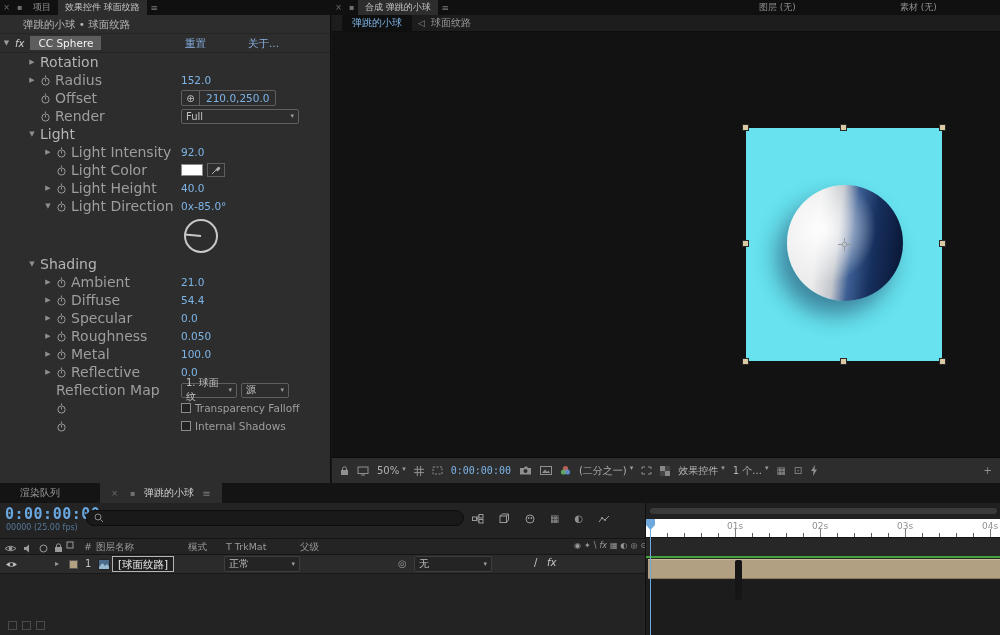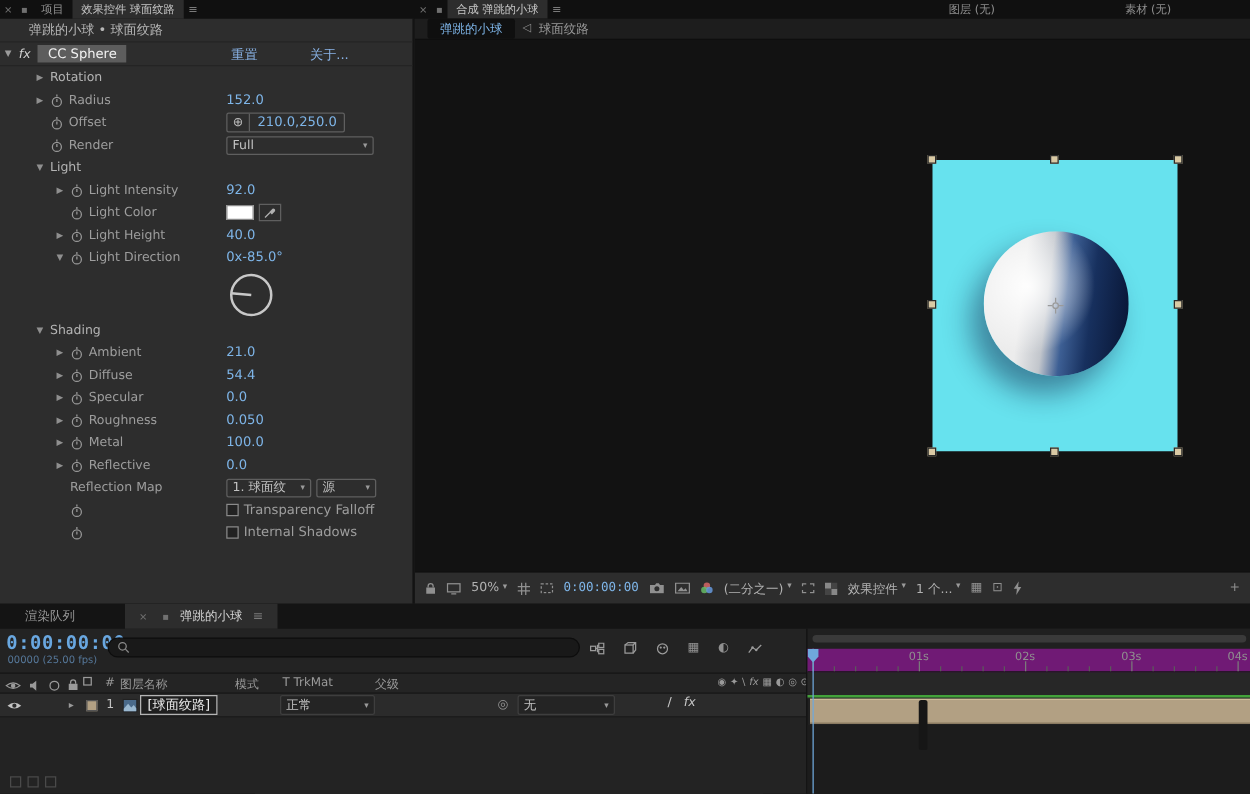--- a/index.html
+++ b/index.html
@@ -21,21 +21,21 @@
 .fxrow{height:19px;display:flex;align-items:center;border-bottom:1px solid #242424;position:relative}
 .fxtwirl{width:13px;text-align:center;color:#9a9a9a;font-size:7px}
 .fxbadge{color:#d2d2d2;font-style:italic;font-size:10px;margin:0 6px 0 2px}
 .fxname{background:#5d5d5d;color:#f2f2f2;padding:1px 8px;font-size:10.5px}
 .fxlink{position:absolute;color:#8ab4e8;font-size:10.5px;top:3px}
 .linkreset{left:185px}
 .linkabout{left:248px}
 .erow{height:18px;position:relative;display:flex;align-items:center}
 .cell-arrow{width:12px;text-align:center;color:#8f8f8f;font-size:7px;flex:none}
 .cell-sw{width:15px;flex:none;display:flex;justify-content:center}
-.elabel{color:#9e9e9e;font-size:10px;white-space:nowrap;margin-left:2px}
+.elabel{color:#9e9e9e;font-size:14px;white-space:nowrap;margin-left:2px}
 .hdrlabel{color:#b4b4b4}
 .evalue{position:absolute;left:181px;top:0;height:18px;display:flex;align-items:center;gap:4px}
 .bluev{color:#7eb5e8;font-size:10.5px}
 .ddl{height:15px;background:#2d2d2d;border:1px solid #5f5f5f;border-radius:2px;display:flex;align-items:center;justify-content:space-between;padding:0 4px;color:#c2c2c2;font-size:10px;gap:4px}
 .ddl.dark{background:#242424;border-color:#3e3e3e;height:16px}
 .chev{font-size:7px;color:#9a9a9a}
 .pointbox{display:flex;align-items:center;height:16px;border:1px solid #5f5f5f;border-radius:2px}
 .ptbtn{width:18px;height:100%;display:flex;align-items:center;justify-content:center;color:#bcbcbc;border-right:1px solid #5f5f5f;font-size:10px}
 .ptval{padding:0 6px;color:#7eb5e8;font-size:10.5px}
 .swatch{width:22px;height:12px;background:#ffffff;border:1px solid #8a8a8a}
@@ -77,21 +77,21 @@
 .tlheader{position:absolute;left:0;top:35px;width:645px;height:17px;background:#242424;border-top:1px solid #151515;border-bottom:1px solid #151515;font-size:9.5px;color:#9a9a9a}
 .tlheader>span{position:absolute;top:2px}
 .avset{position:absolute;left:4px;top:4px;display:flex;gap:6px;align-items:center}
 .switchset{position:absolute;left:574px;top:2px;display:flex;gap:3px;align-items:center;font-size:8px;color:#9a9a9a}
 .tlrow{position:absolute;left:0;top:52px;width:645px;height:19px;background:#2b2b2b;border-bottom:1px solid #191919;font-size:10px}
 .tlrow>*{position:absolute}
 .namebox{left:112px;top:1px;height:16px;line-height:15px;border:1px solid #b4b4b4;background:#1f1f1f;color:#ececec;padding:0 5px;font-size:10.5px}
 .chip{left:69px;top:5px;width:9px;height:9px;background:#b2a083;border:1px solid #555}
 .track{position:absolute;left:645px;top:0;width:355px;height:132px;background:#202020;border-left:1px solid #101010}
 .navigator{position:absolute;left:4px;top:5px;width:347px;height:6px;background:#3a3a3a;border-radius:3px}
-.ruler{position:absolute;left:0;top:16px;width:355px;height:19px;background:#701a75;border-bottom:1px solid #131313}
+.ruler{position:absolute;left:0;top:16px;width:355px;height:19px;background:#ffffff;border-bottom:1px solid #131313}
 .rlabel{position:absolute;top:2px;font-size:9px;color:#8f8f8f}
 .tick{position:absolute;bottom:0;width:1px;height:4px;background:#5a5a5a}
 .rowband{position:absolute;left:0;top:35px;width:355px;height:21px;background:#272727}
 .cache{position:absolute;left:0;top:53px;width:355px;height:2px;background:#43a23a}
 .lbar{position:absolute;left:2px;top:56px;width:353px;height:20px;background:#b2a083;border-top:1px solid #cbbb97;border-bottom:1px solid #8a7a60}
 .trackbottom{position:absolute;left:0;top:77px;width:355px;height:55px;background:#1c1c1c}
 .notch{position:absolute;left:89px;top:57px;width:7px;height:40px;background:#161616;border-radius:2px}
 .cti-line{position:absolute;left:4px;top:16px;width:1px;height:116px;background:#6fa8dc;z-index:5}
 .cti-handle{position:absolute;left:0;top:16px;width:9px;height:11px;background:#6fa8dc;z-index:6;clip-path:polygon(0 0,100% 0,100% 55%,50% 100%,0 55%)}
 .corner-toggles{position:absolute;left:8px;bottom:5px;display:flex;gap:5px}
@@ -344,21 +344,21 @@
         </span>
         <span class="elabel">Reflective</span>
         <div class="evalue">
           <span class="bluev">0.0</span>
         </div>
       </div>
       <div class="erow" style="padding-left: 42px;">
         <span class="cell-arrow"></span>
         <span class="elabel">Reflection Map</span>
         <div class="evalue">
-          <span class="ddl" style="width: 68px;">
+          <span class="ddl" style="width: 56px;">
             <span>1. 球面纹</span>
             <span class="chev">▾</span>
           </span>
           <span class="ddl" style="width: 48px;">
             <span>源</span>
             <span class="chev">▾</span>
           </span>
         </div>
       </div>
       <div class="erow" style="padding-left: 42px;">

